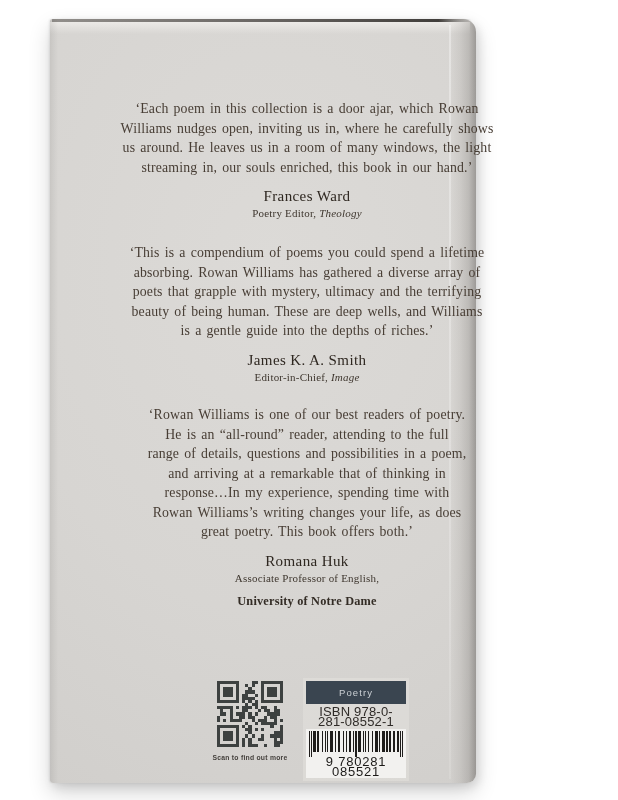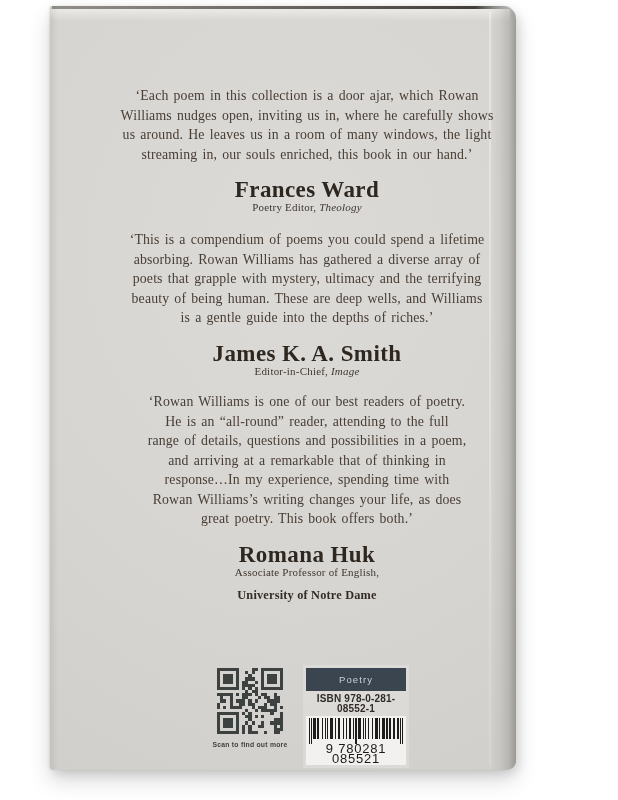--- a/index.html
+++ b/index.html
@@ -4,21 +4,21 @@
 <style>
   html,body{margin:0;padding:0;}
   body{
     width:618px;height:800px;position:relative;overflow:hidden;
     background:#ffffff;
     font-family:"Liberation Serif", serif;
   }
   .photo{position:absolute;inset:0;background:radial-gradient(ellipse 140% 120% at 50% 45%, #ffffff 70%, #fafafa 100%);}
   
   .book{
-    position:absolute;left:50px;top:6px;width:466px;height:764px;
+    position:absolute;left:50px;top:19px;width:426px;height:764px;
     background:radial-gradient(ellipse 130% 95% at 52% 32%, #dcdad7 0%, #d7d5d2 48%, #d0cecb 88%, #cbc9c6 100%);
     border-radius:2px 13px 9px 3px;
     box-shadow:0 10px 22px rgba(0,0,0,0.16), 3px 4px 10px rgba(0,0,0,0.10), -1px 0 2px rgba(0,0,0,0.08);
   }
   .top-edge{position:absolute;top:0;left:2px;right:4px;height:3px;
     background:linear-gradient(to right, rgba(90,86,82,0.55) 0%, rgba(72,68,65,0.8) 55%, rgba(48,45,42,0.9) 92%, rgba(48,45,42,0) 100%);
     border-radius:2px 10px 0 0;}
   .top-highlight{position:absolute;top:3px;left:0;right:6px;height:12px;
     background:linear-gradient(to bottom, rgba(238,236,233,0.9), rgba(238,236,233,0));}
   .right-fold{position:absolute;top:0;right:0;width:26px;height:100%;
@@ -26,35 +26,35 @@
     border-radius:0 13px 9px 0;}
   .fold-crease{position:absolute;top:6px;bottom:4px;right:25px;width:2px;
     background:linear-gradient(to bottom, rgba(255,255,255,0.35), rgba(255,255,255,0.12));}
   .left-shade{position:absolute;top:0;left:0;width:8px;height:100%;
     background:linear-gradient(to right, rgba(0,0,0,0.07), rgba(0,0,0,0));border-radius:2px 0 0 3px;}
 
   
   .quote-group{position:absolute;left:20px;width:474px;text-align:center;color:#473d34;}
   .q1{top:80px;} .q2{top:224px;} .q3{top:386px;}
   .qline{font-size:13.8px;line-height:19.5px;word-spacing:1.5px;letter-spacing:0.15px;}
-  .quote-name{margin-top:16px;font-size:23px;line-height:20px;font-weight:700;color:#2e2720;letter-spacing:0.4px;}
+  .quote-name{margin-top:9px;font-size:15px;line-height:20px;font-weight:400;color:#2e2720;letter-spacing:0.4px;}
   .quote-credit{font-size:11px;line-height:15px;color:#3e362e;letter-spacing:0.2px;}
   .quote-credit .ital{font-style:italic;}
   .credit2{font-weight:700;font-size:12.3px;line-height:15px;color:#332c25;margin-top:8px;}
 
   
   .qr-wrap{position:absolute;left:150px;top:662px;width:100px;text-align:center;}
   .qr-svg{display:block;margin:0 auto;}
   .qr-caption{margin-top:7px;font-family:"Liberation Sans", sans-serif;font-size:6.8px;font-weight:700;color:#45413d;letter-spacing:0.25px;}
 
   .barcode-panel{position:absolute;left:253px;top:659px;width:106px;
     background:rgba(230,228,225,0.45);padding:3px;box-sizing:border-box;}
   .cat-box{height:23px;background:#3a4550;display:flex;align-items:center;justify-content:center;}
   .cat-box span{font-family:"Liberation Sans", sans-serif;font-size:9.5px;color:#ccd1d5;letter-spacing:1.1px;}
-  .isbn{margin-top:3px;font-family:"Liberation Sans", sans-serif;font-size:10px;font-weight:700;
+  .isbn{margin-top:3px;font-family:"Liberation Sans", sans-serif;font-size:13px;font-weight:400;
     color:#2f2b28;text-align:center;letter-spacing:0.2px;line-height:10px;}
   .bars-box{margin-top:2px;background:#f2f1ef;padding:2px 3px 1px;}
   .bars-svg{display:block;margin:0 auto;}
   .digits{font-family:"Liberation Sans", sans-serif;font-size:13px;color:#1c1a18;text-align:center;
     letter-spacing:0.8px;line-height:10px;margin-top:0;}
 </style>
 </head>
 <body>
 
 <div class="photo">

